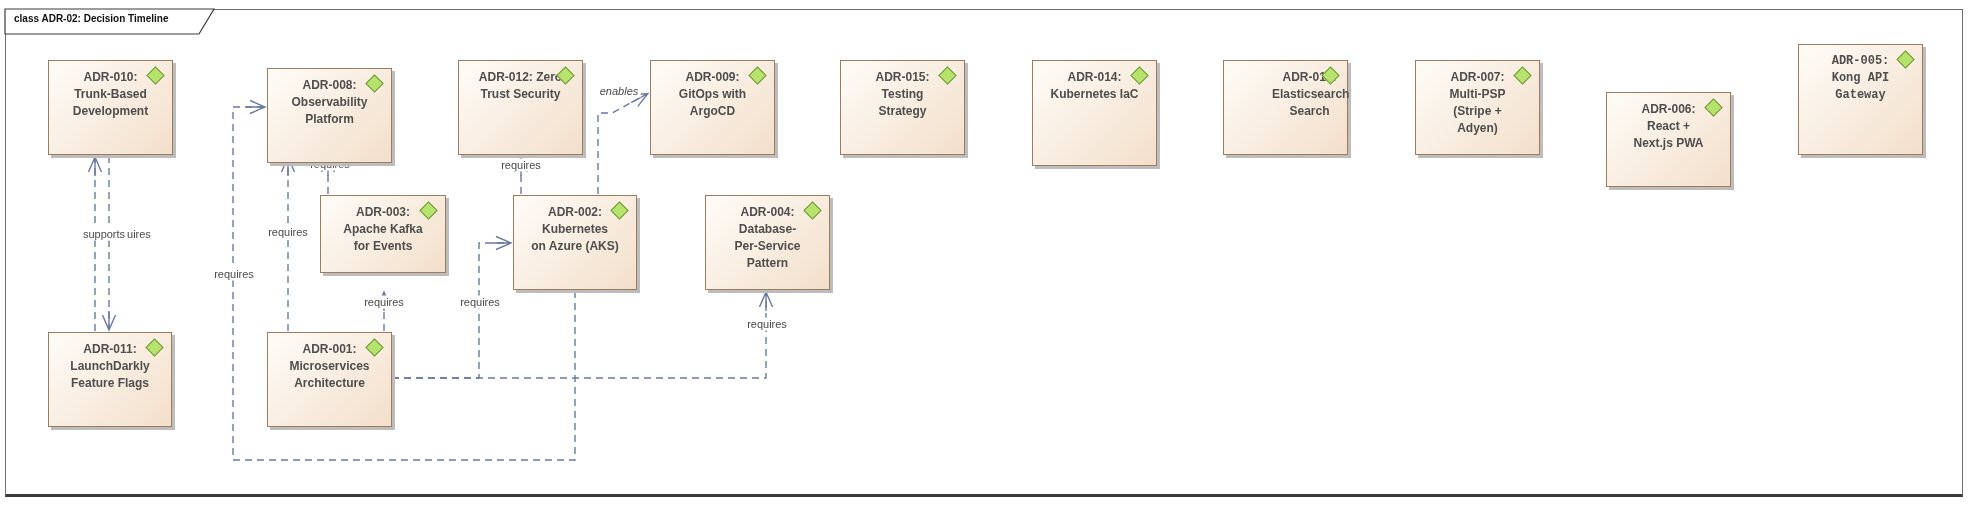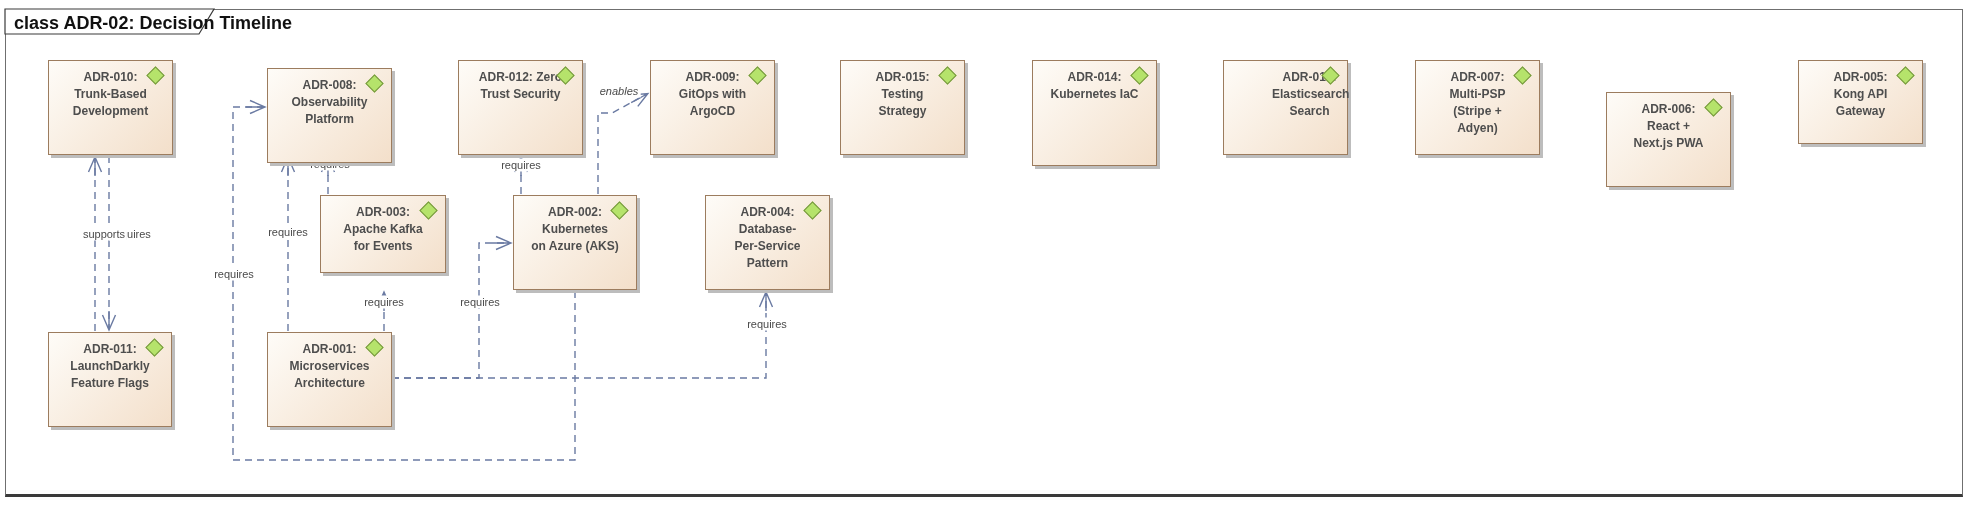--- a/index.html
+++ b/index.html
@@ -10,21 +10,21 @@
   .frame{
     position:absolute;left:5px;top:9px;width:1956px;height:484px;
     border:1px solid var(--frame-border);
     border-bottom:3px solid var(--frame-bottom);
     pointer-events:none;
   }
   #overlay{position:absolute;left:0;top:0;pointer-events:none;}
   .tab-poly{fill:#ffffff;stroke:var(--frame-bottom);stroke-width:1.2;}
   .frame-tab-text{
     position:absolute;left:14px;top:13px;
-    font-size:18px;font-weight:bold;color:var(--title-text);
+    font-size:10px;font-weight:bold;color:var(--title-text);
     white-space:nowrap;
   }
   .edge-path{fill:none;stroke:var(--edge);stroke-width:1.4;stroke-dasharray:7 5;}
   .edge-label{
     position:absolute;transform:translate(-50%,-50%);
     background:#ffffff;padding:0 2px;line-height:13px;
     font-size:11px;color:var(--edge-label);white-space:nowrap;
   }
   .node{
     position:absolute;
@@ -153,21 +153,21 @@
         </div>
   </div>
       <div class="node" style="left: 1606px; top: 60px; width: 125px; height: 95px; margin-top: 32px;">
     <span class="diamond"></span>
     <div class="node-text">
           <div>ADR-006:</div>
           <div>React +</div>
           <div>Next.js PWA</div>
         </div>
   </div>
-      <div class="node" style="left: 1798px; top: 60px; width: 125px; height: 84px;">
+      <div class="node" style="left: 1798px; top: 44px; width: 125px; height: 111px; font-family: Liberation Mono, monospace;">
     <span class="diamond"></span>
     <div class="node-text">
           <div>ADR-005:</div>
           <div>Kong API</div>
           <div>Gateway</div>
         </div>
   </div>
       <div class="node" style="left: 320px; top: 195px; width: 126px; height: 78px;">
     <span class="diamond"></span>
     <div class="node-text">

